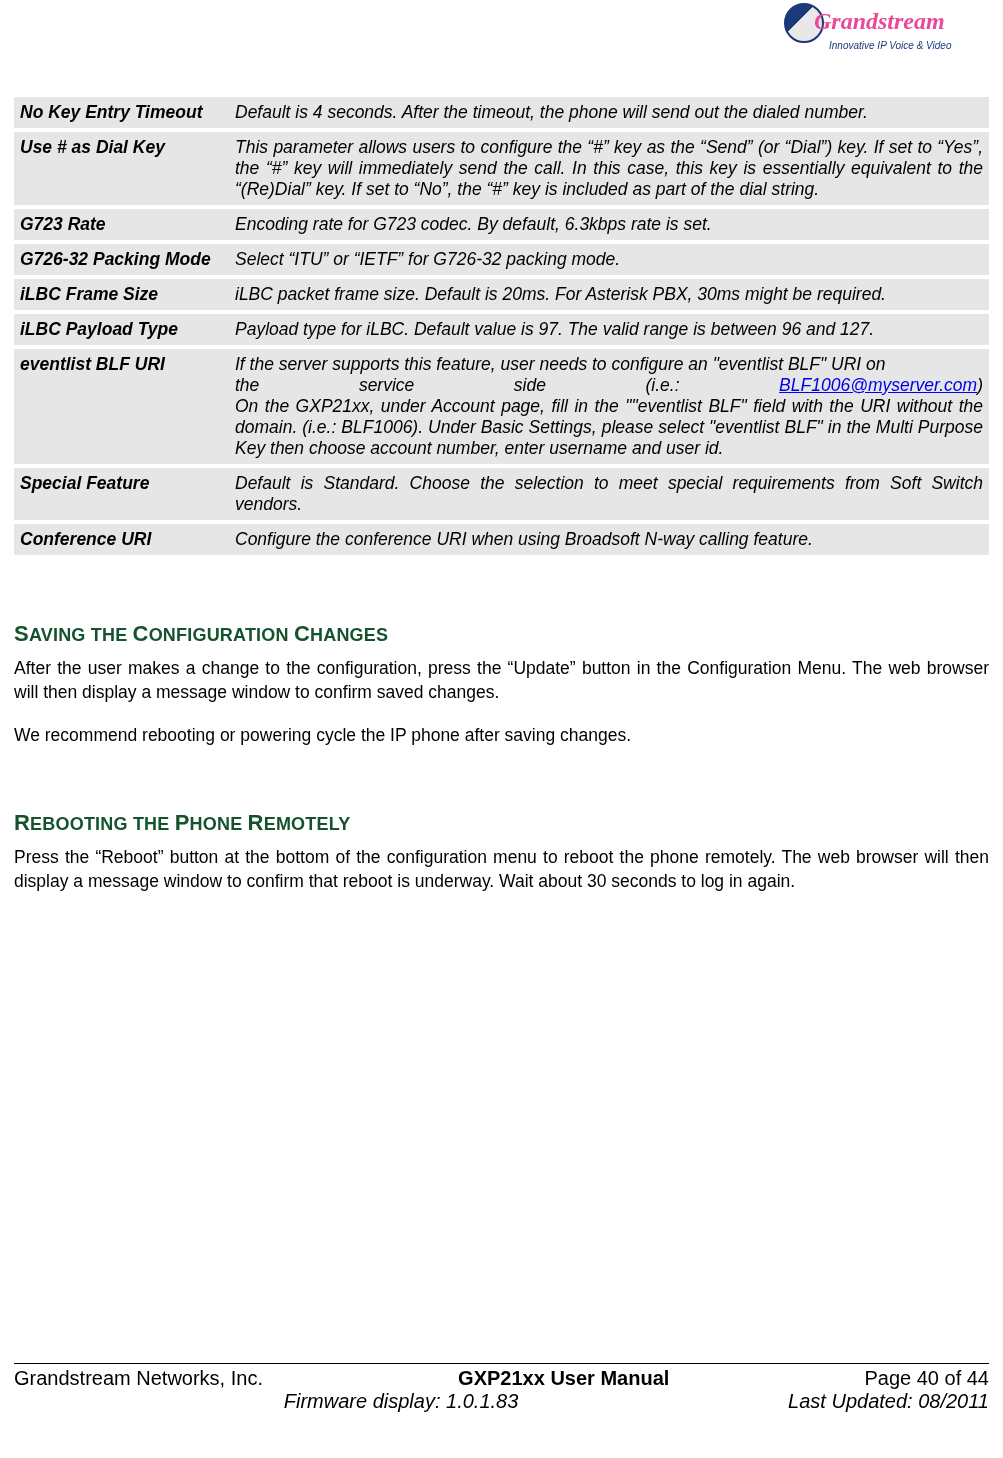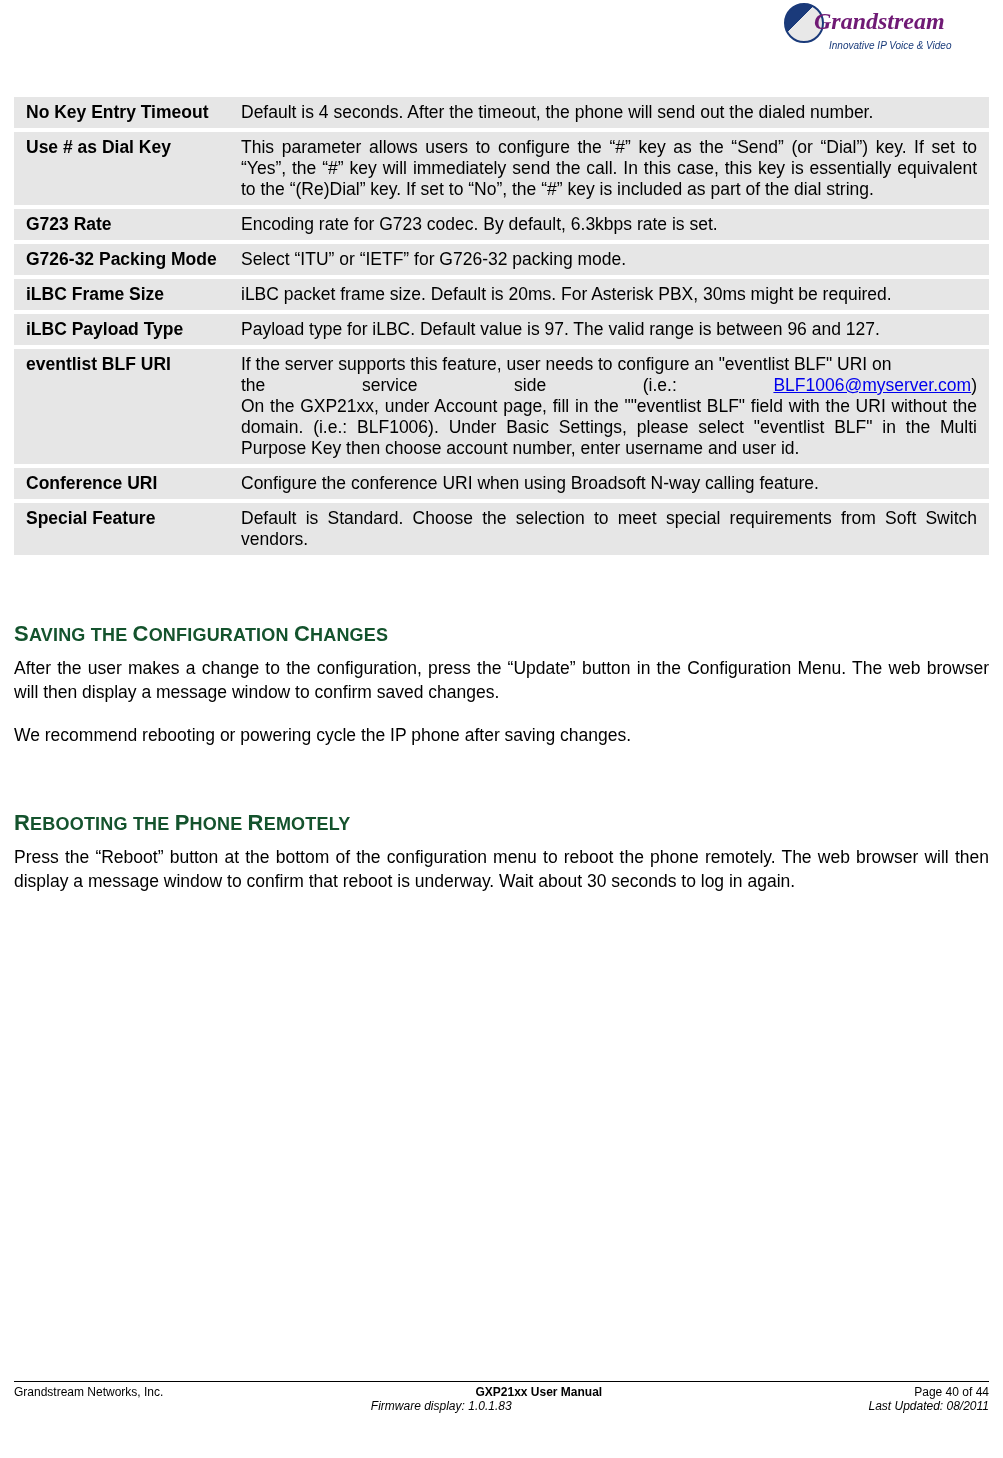--- a/index.html
+++ b/index.html
@@ -40,43 +40,44 @@
       background: linear-gradient(135deg, #1a3a7a 40%, #e8e8e8 40%);
       border: 2px solid #1a3a7a;
     }
     .logo-text {
       position: absolute;
       left: 30px;
       top: 0px;
       font-style: italic;
       font-weight: bold;
       font-size: 24px;
-      color: #701a75;
+      color: #ec4899;
       font-family: Georgia, serif;
     }
     .logo-sub {
       position: absolute;
       left: 45px;
       top: 32px;
       font-size: 10px;
       color: #183a7a;
       font-style: italic;
     }
     .config-table {
       width: 100%;
       border-collapse: separate;
       border-spacing: 0 4px;
       margin-top: 12px;
     }
     .config-table tr {
       background: #e6e6e6;
     }
     .config-table td {
-      padding: 5px 12px;
+      padding: 5px 6px;
       vertical-align: top;
+      font-style: italic;
     }
     .config-table td:first-child {
       width: 215px;
       font-weight: bold;
     }
     .config-table td:last-child {
       text-align: justify;
     }
     .link {
       color: #0000ee;
@@ -106,21 +107,21 @@
       left: 14px;
       right: 14px;
     }
     .footer-line {
       border-top: 1px solid #000;
       margin-bottom: 3px;
     }
     .footer-row {
       display: flex;
       justify-content: space-between;
-      font-size: 12px;
+      font-size: 20px;
     }
     .footer-center {
       text-align: right;
     }
     .footer-right {
       text-align: right;
     }
     .italic {
       font-style: italic;
     }
@@ -175,26 +176,26 @@
           <span>the</span>
           <span>service</span>
           <span>side</span>
           <span>(i.e.:</span>
           <span><a class="link">BLF1006@myserver.com</a><span>)</span></span>
         </div>
         <span>On the GXP21xx, under Account page, fill in the ""eventlist BLF" field with the URI without the domain. (i.e.: BLF1006). Under Basic Settings, please select "eventlist BLF" in the Multi Purpose Key then choose account number, enter username and user id.</span>
       </td>
     </tr>
     <tr>
+      <td>Special Feature</td>
+      <td>Default is Standard. Choose the selection to meet special requirements from Soft Switch vendors.</td>
+    </tr>
+    <tr>
       <td>Conference URI</td>
       <td>Configure the conference URI when using Broadsoft N-way calling feature.</td>
-    </tr>
-    <tr>
-      <td>Special Feature</td>
-      <td>Default is Standard. Choose the selection to meet special requirements from Soft Switch vendors.</td>
     </tr>
   </tbody>
     </table>
 
   <div class="section-heading">
     <span class="sc-first">S</span><span>AVING THE </span><span class="sc-first">C</span><span>ONFIGURATION </span><span class="sc-first">C</span><span>HANGES</span>
   </div>
   <p class="body-para">After the user makes a change to the configuration, press the “Update” button in the Configuration Menu. The web browser will then display a message window to confirm saved changes.</p>
   <p class="body-para">We recommend rebooting or powering cycle the IP phone after saving changes.</p>
 

